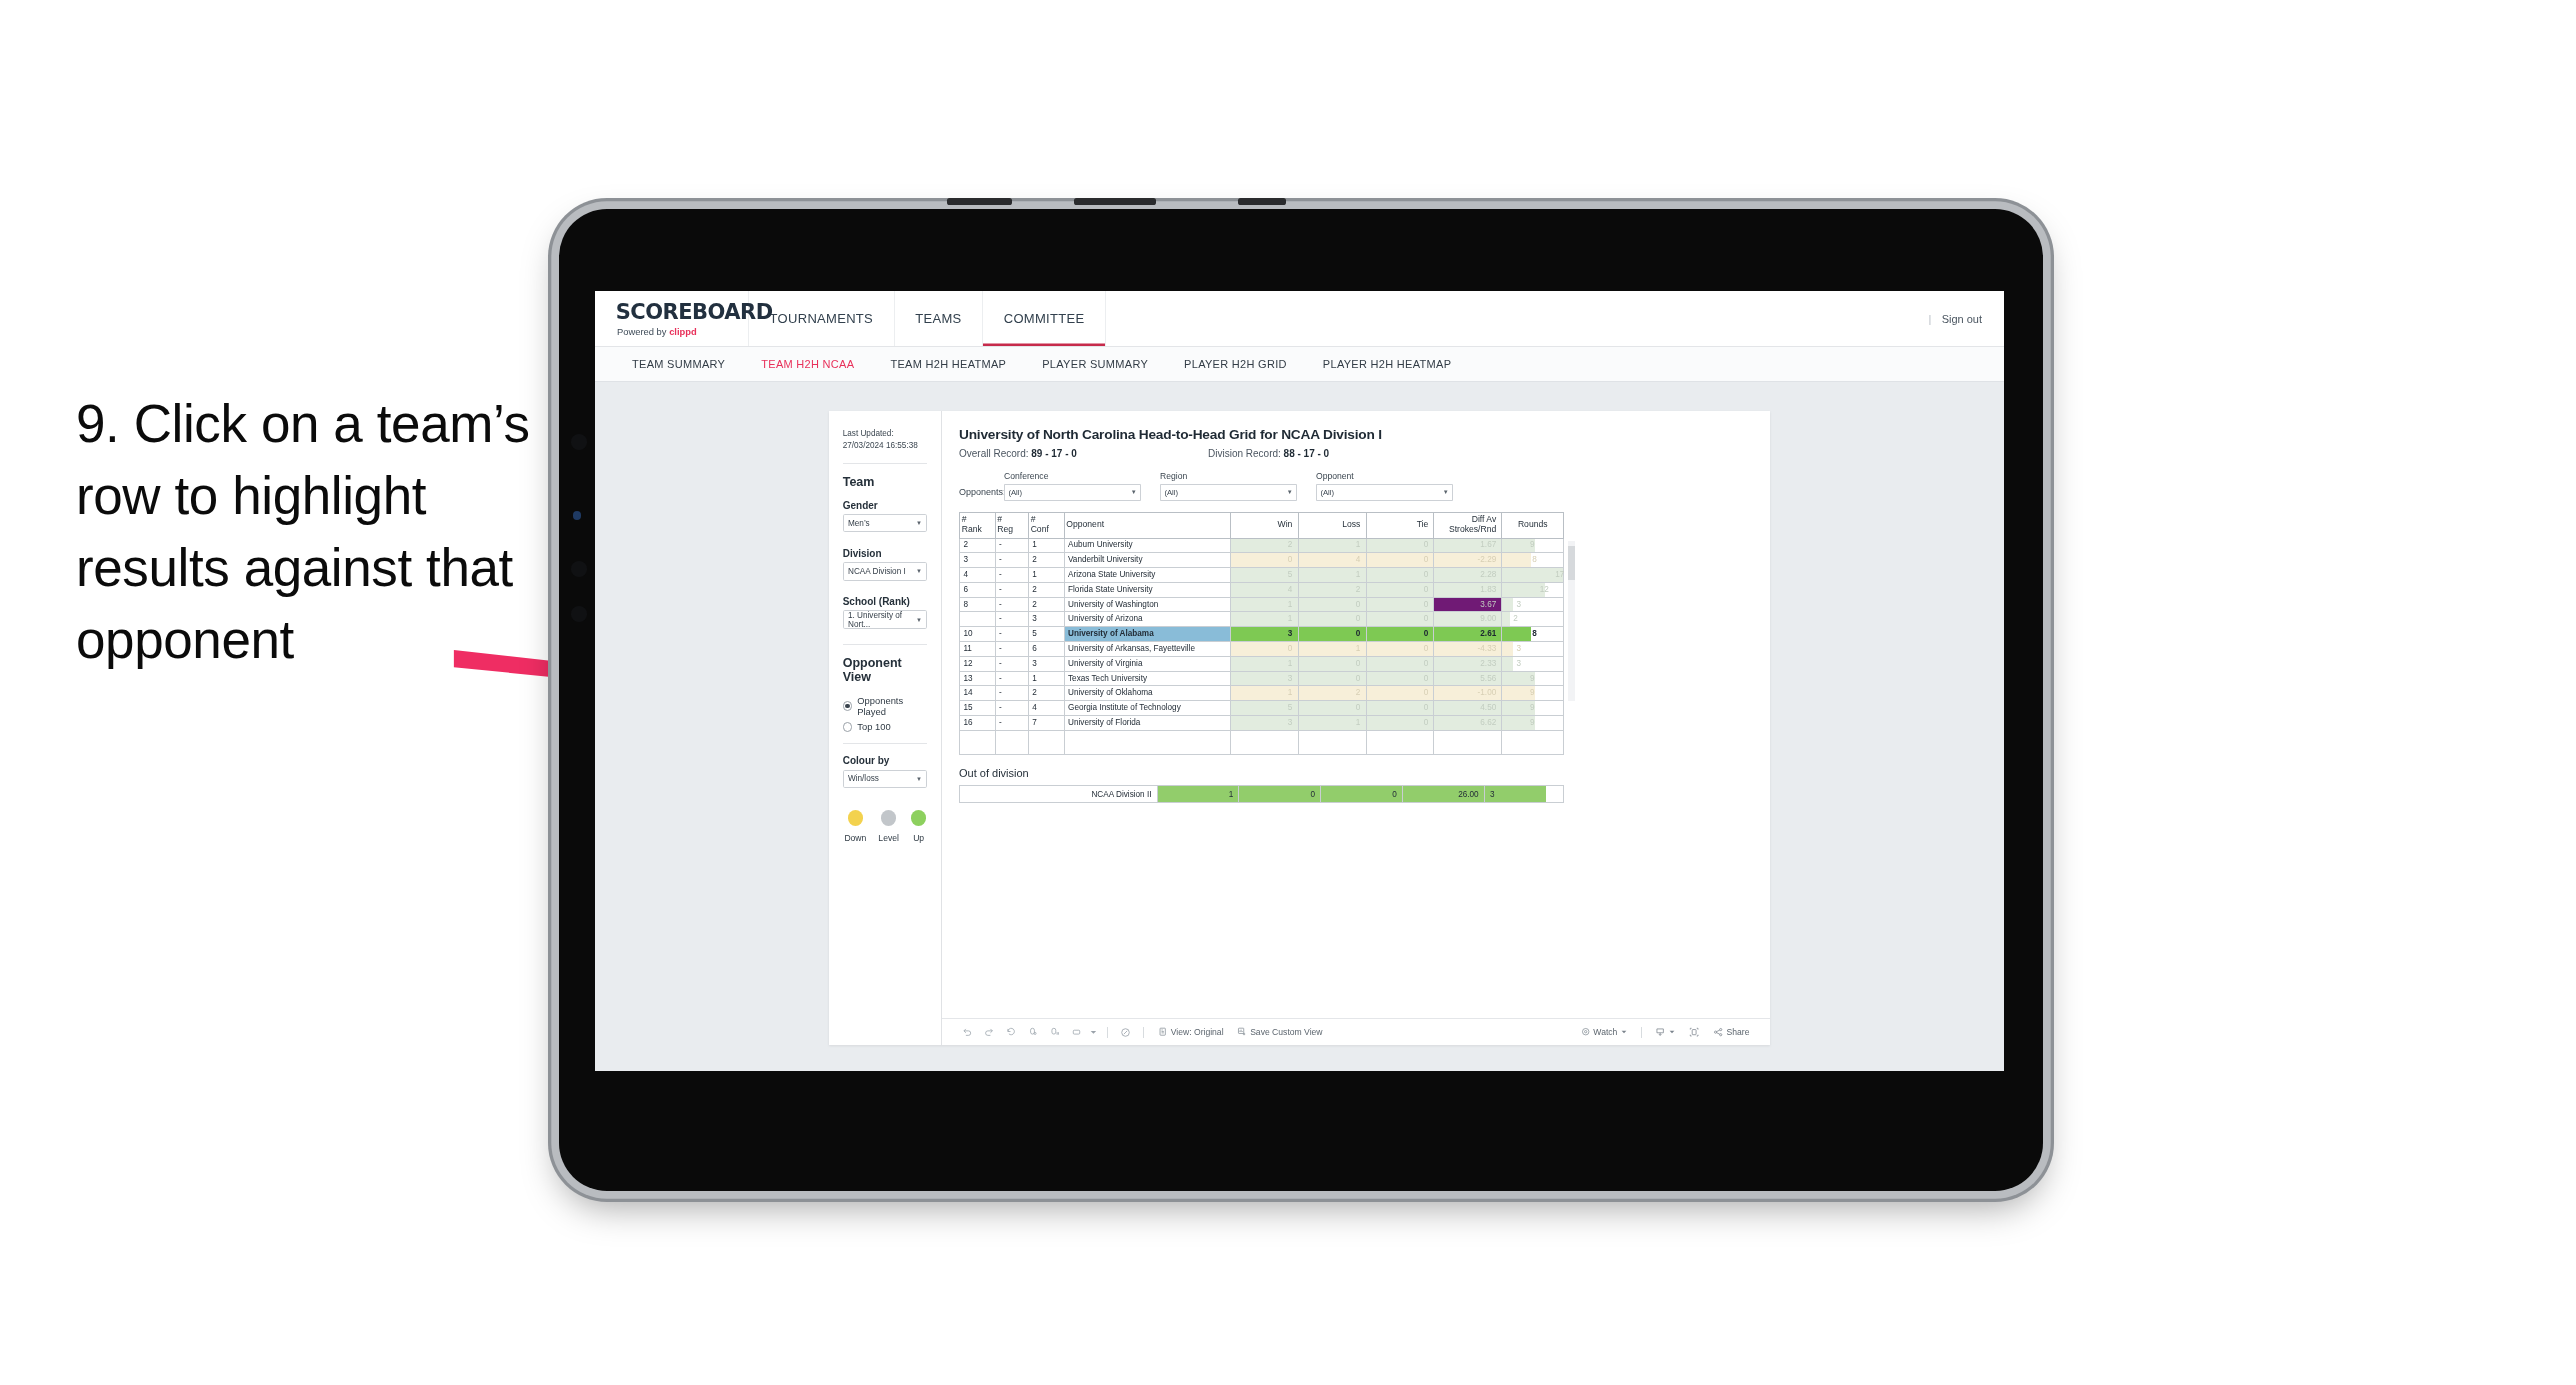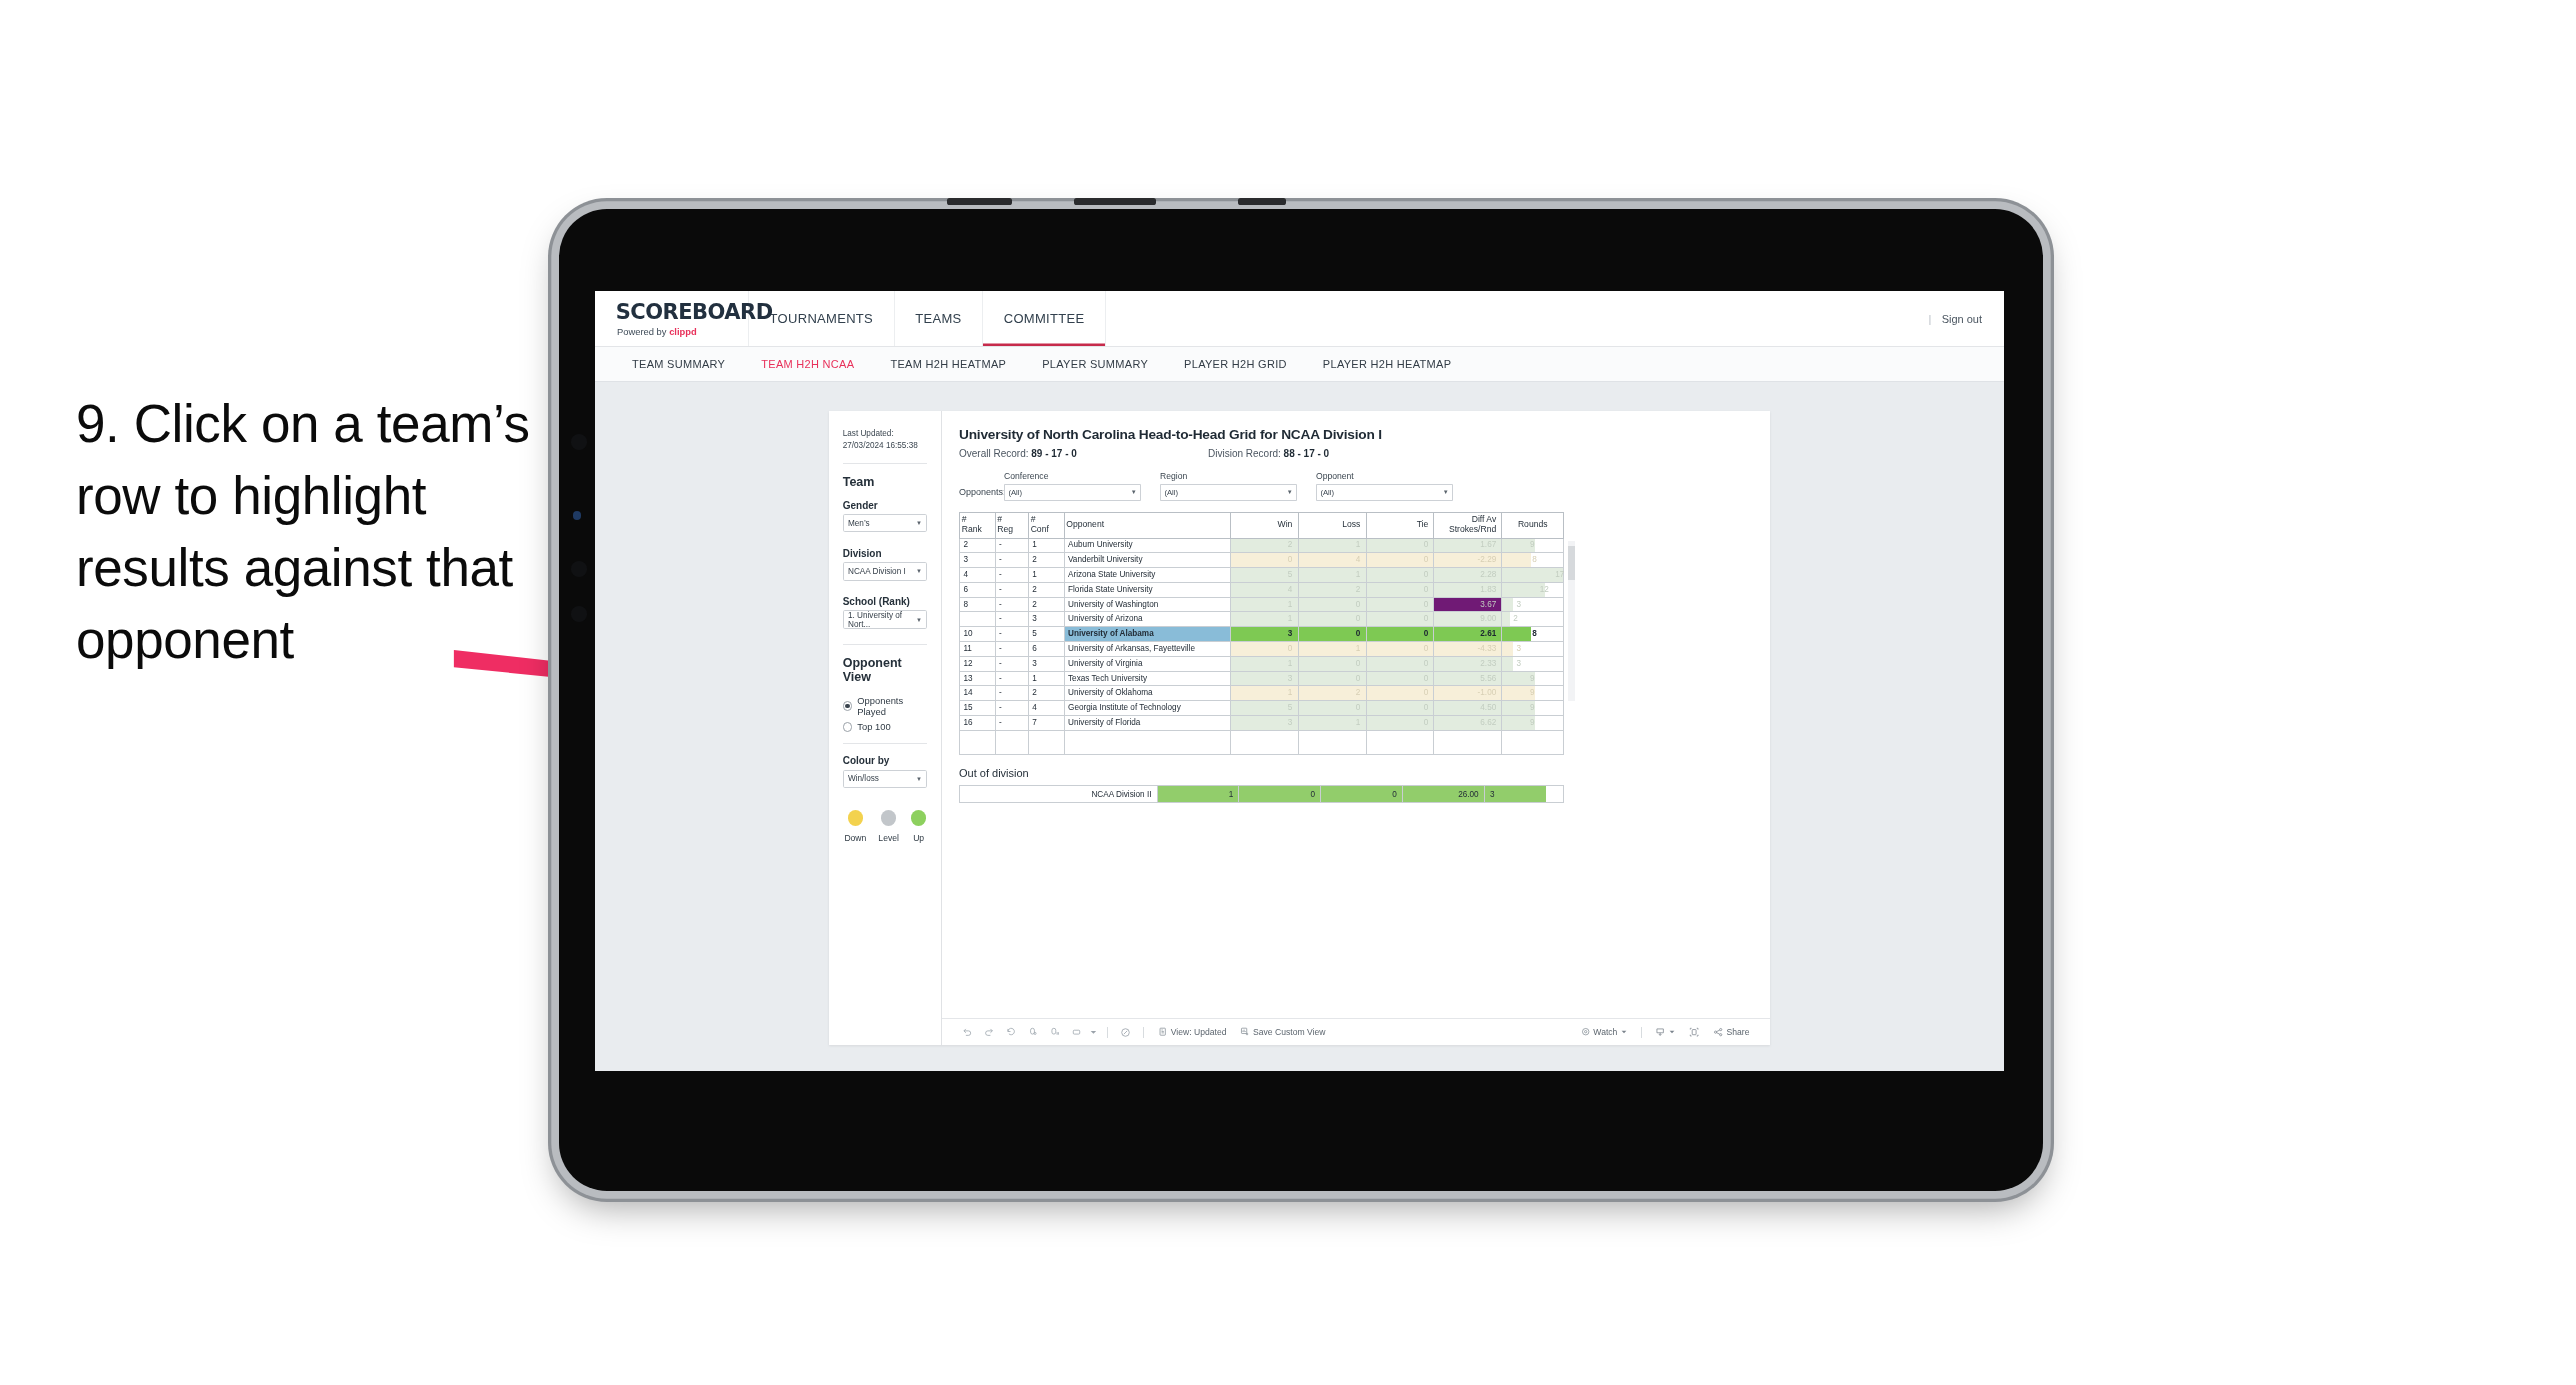--- a/index.html
+++ b/index.html
@@ -565,21 +565,21 @@
                   <circle cx="8" cy="8" r="5.5"></circle>
                   <path d="M5.5 10.5L10.5 5.5"></path>
                 </svg>
             </div>
             <div class="tb-sep"></div>
             <div class="tb-item">
               <svg width="9.4" height="9.4" viewBox="0 0 16 16" fill="none" stroke="#7b848d" stroke-width="1.2">
                   <rect x="3.5" y="2" width="9" height="12" rx="1"></rect>
                   <path d="M6 10h4M6 7.5h4M6 5h2"></path>
                 </svg>
-              <span>View: Updated</span>
+              <span>View: Original</span>
             </div>
             <div class="tb-item">
               <svg width="9.4" height="9.4" viewBox="0 0 16 16" fill="none" stroke="#7b848d" stroke-width="1.2">
                   <rect x="2.5" y="2" width="9" height="9" rx="1"></rect>
                   <path d="M5 8.5V6M7 8.5V4.5M9 8.5V7"></path>
                   <path d="M10 12h4M12 10v4"></path>
                 </svg>
               <span>Save Custom View</span>
             </div>
             <div class="tb-spacer"></div>

